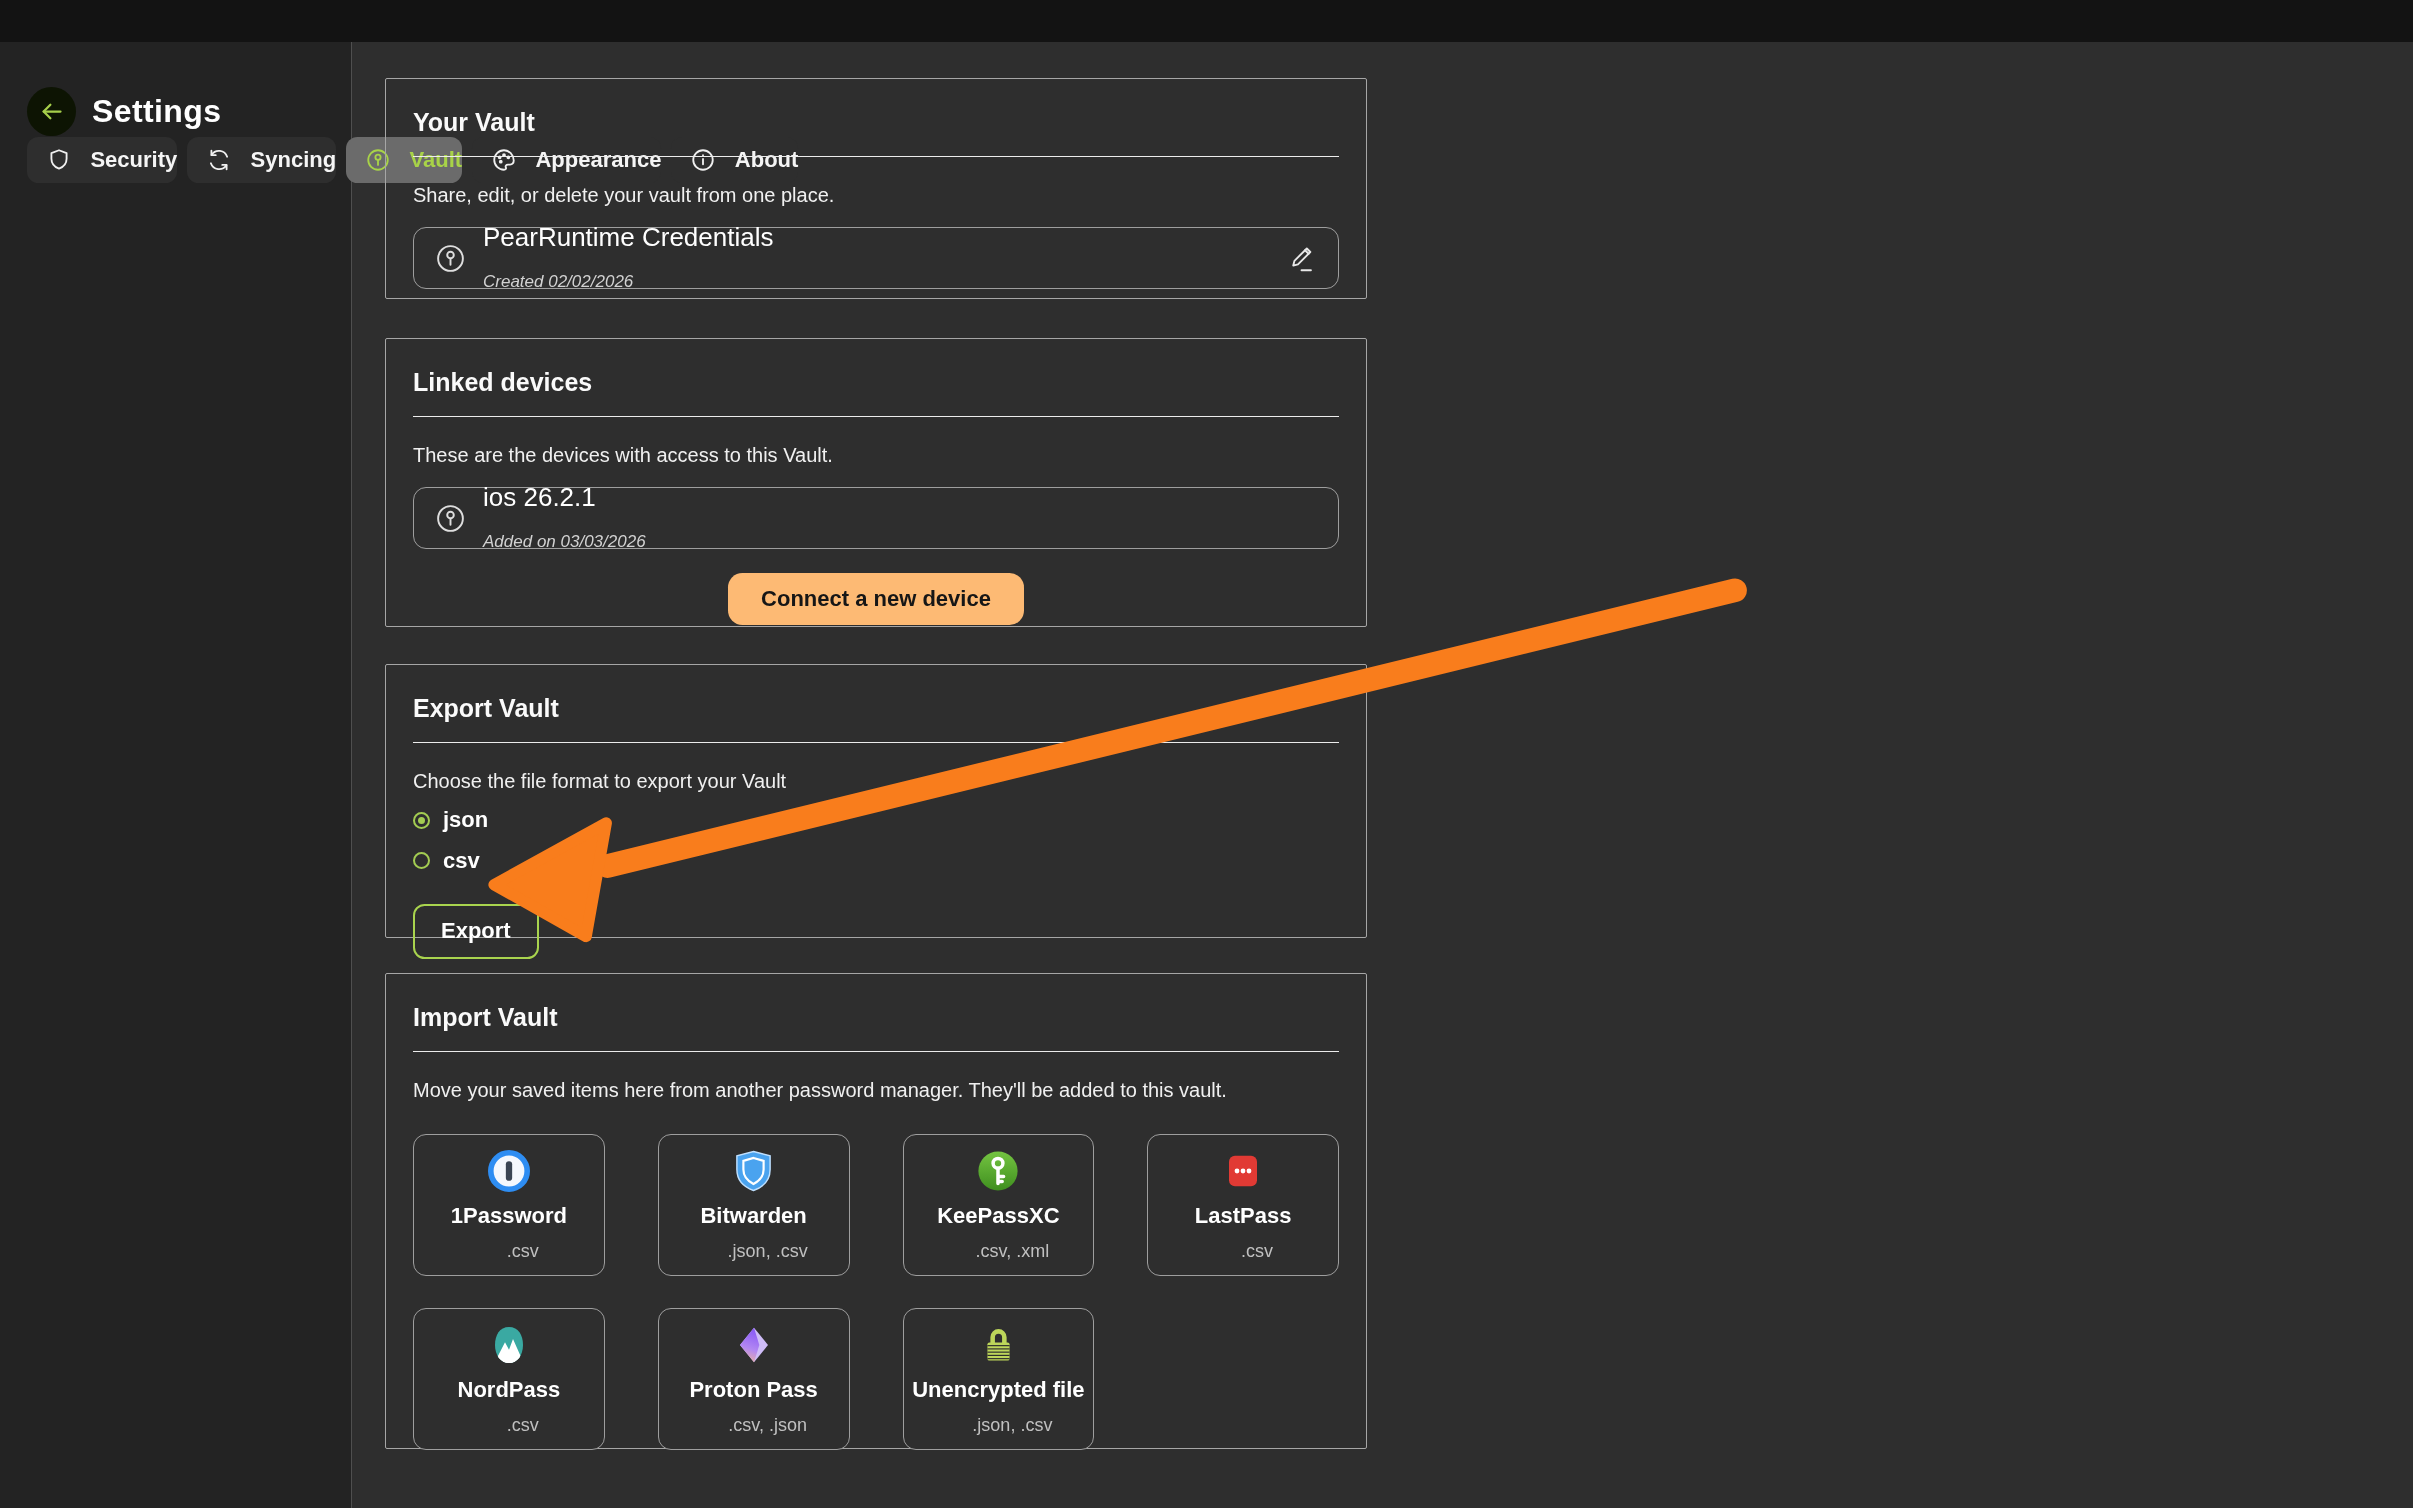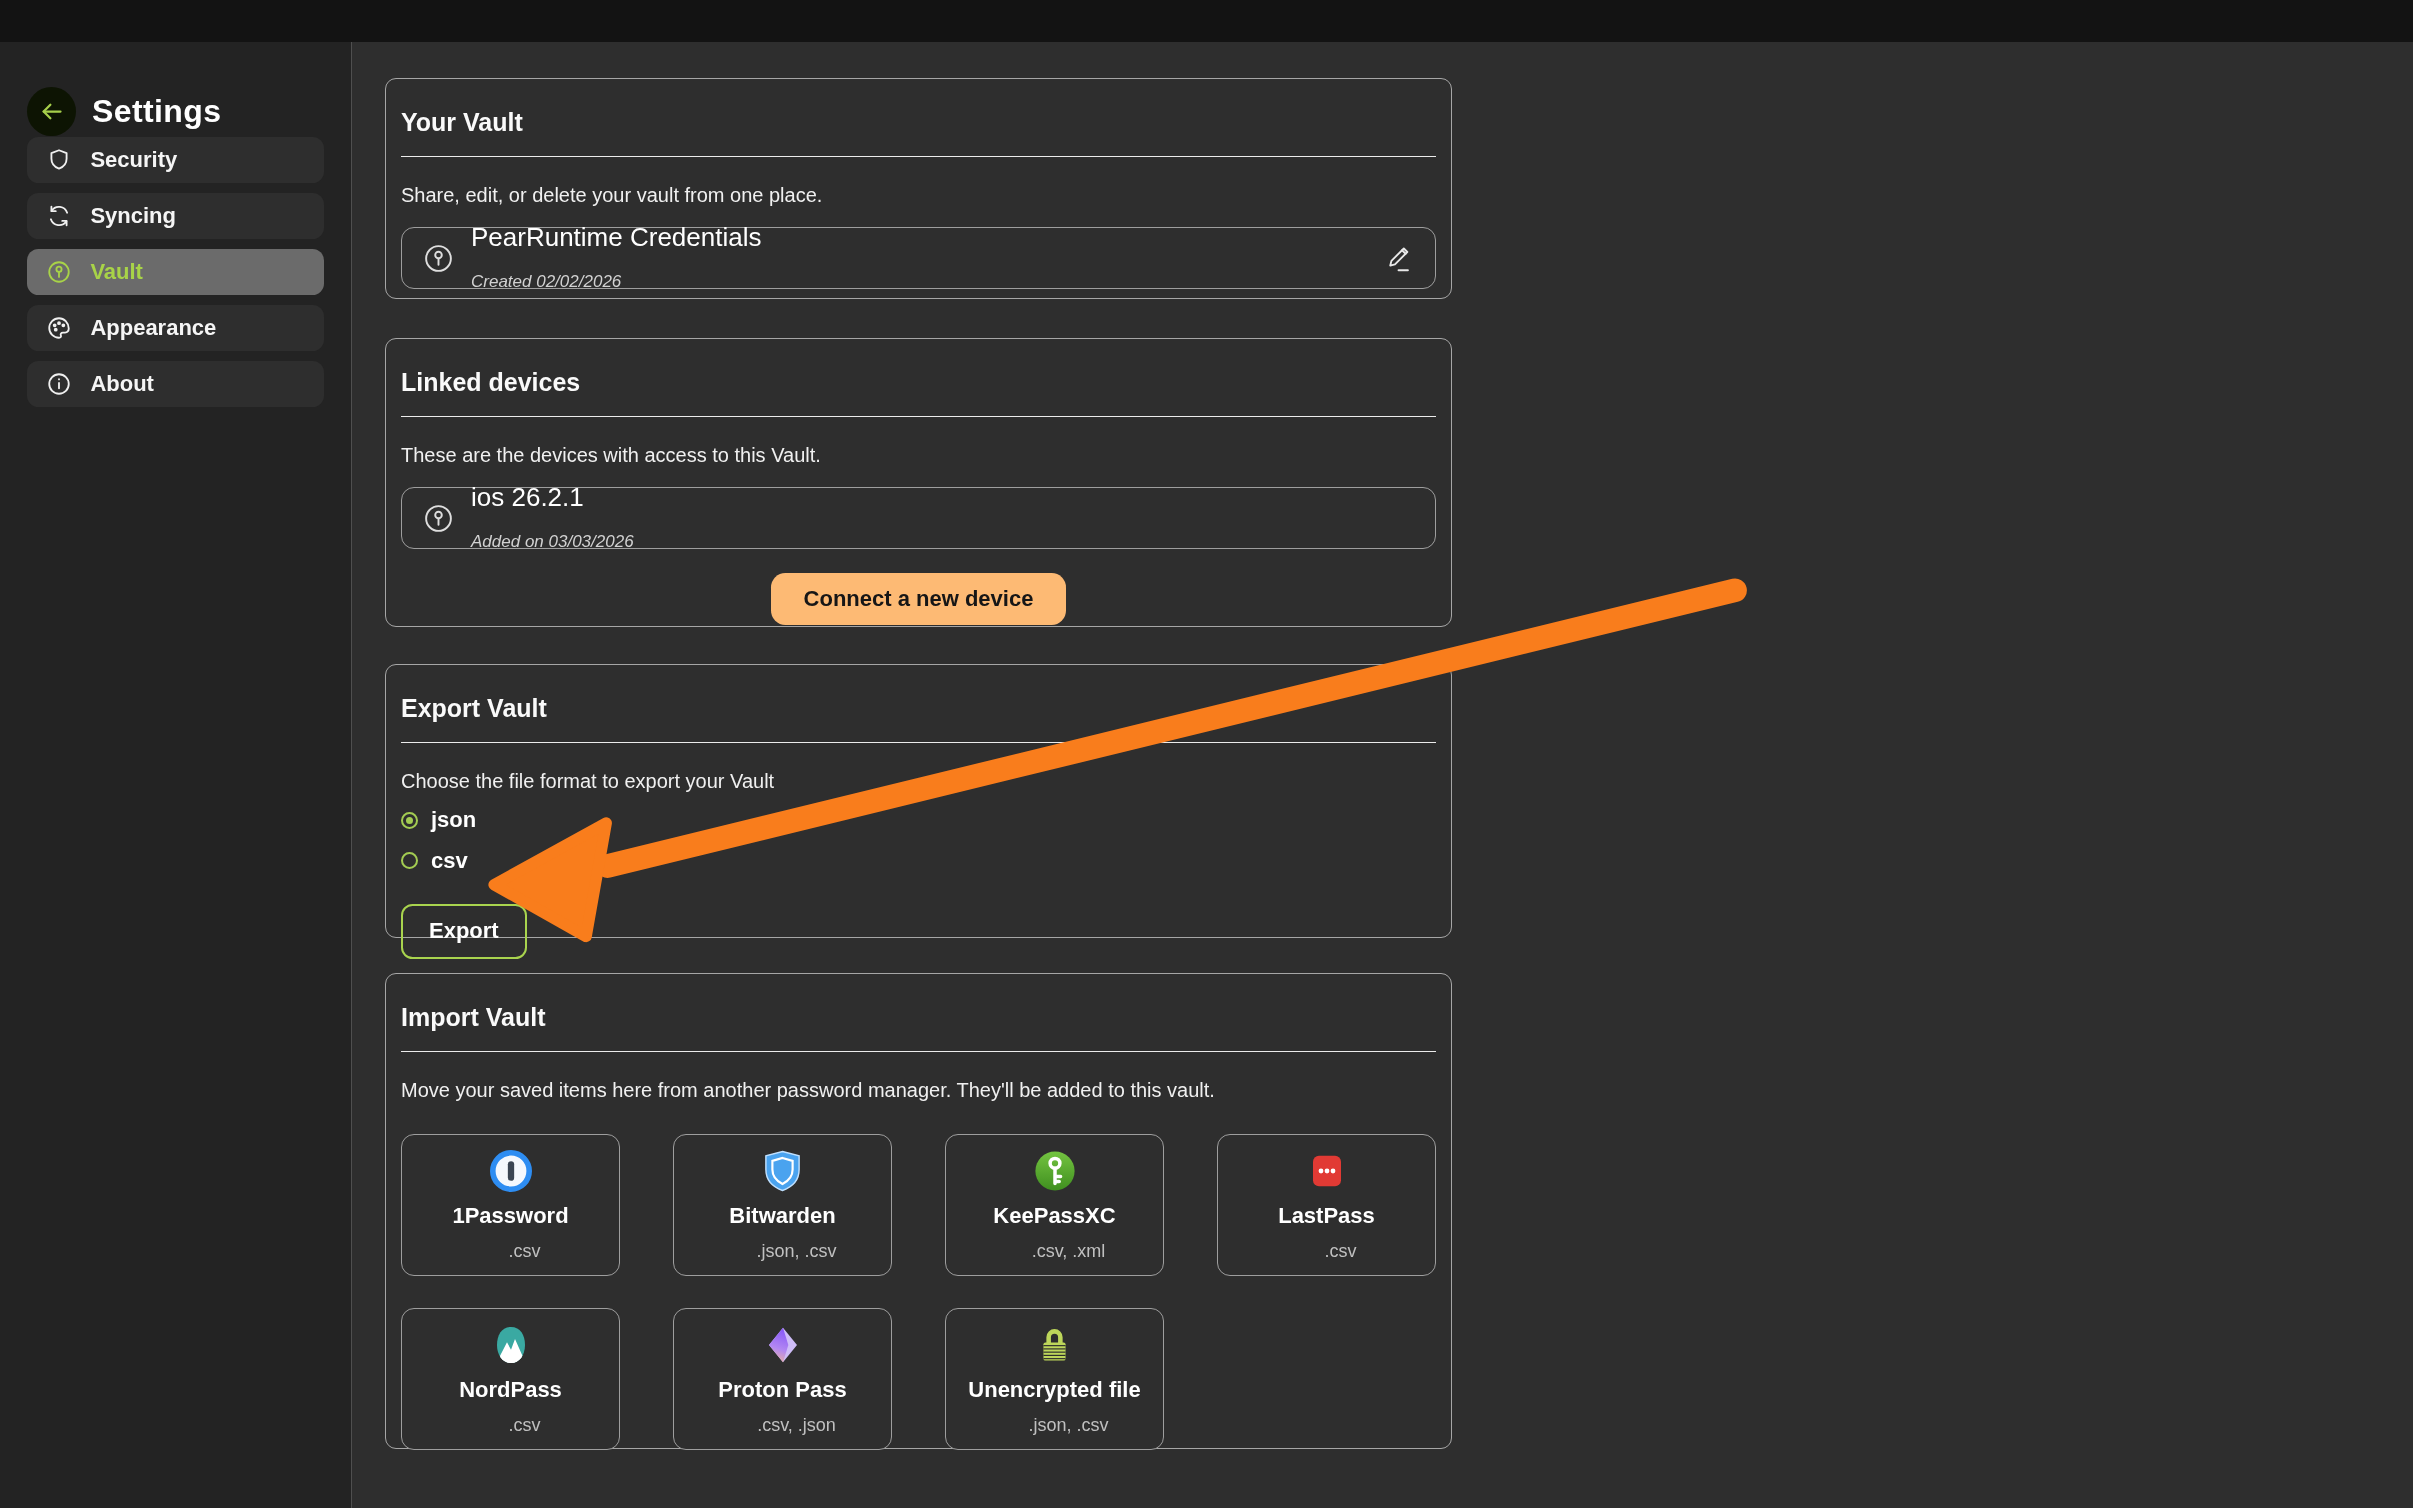--- a/index.html
+++ b/index.html
@@ -20,34 +20,34 @@
     position:absolute; left:0; top:42px; width:352px; height:1467px;
     background:#232323; border-right:1.4px solid #4f4f4f;
   }
   .sidebar-header { position:absolute; left:27px; top:45px; display:flex; align-items:center; gap:16px; }
   .back-btn {
     width:49px; height:49px; border-radius:50%;
     background:#0d1403; border:none; display:flex; align-items:center; justify-content:center;
     cursor:pointer; flex:0 0 auto;
   }
   .settings-title { font-size:32px; font-weight:bold; color:#ffffff; letter-spacing:0.4px; }
-  .nav { position:absolute; left:27px; top:95px; width:297px; display:flex; flex-direction:column; gap:10px; }
+  .nav { position:absolute; left:27px; top:95px; width:297px; display:flex; flex-direction:row; gap:10px; }
   .nav-item {
     height:46px; border-radius:11.5px; background:#2e2e2e;
     display:flex; align-items:center; gap:18.7px; padding:0 0 0 18.7px; cursor:pointer;
   }
   .nav-item .label { font-size:22px; font-weight:bold; color:#f5f5f5; }
   .nav-item.selected { background:#6b6b6b; }
   .nav-item.selected .label { color:#a8d348; }
 
   
   .card {
-    position:absolute; left:385px; width:1067px;
-    border:1.4px solid #a6a6a6; border-radius:11px;
-    padding:0 15px;
+    position:absolute; left:385px; width:982px;
+    border:1.4px solid #a6a6a6; border-radius:2px;
+    padding:0 27px;
   }
   .card-your-vault   { top:78px;  height:221px; }
   .card-linked       { top:338px;  height:289px; }
   .card-export       { top:664px;  height:274px; }
   .card-import       { top:973px; height:476px; }
 
   .card h2 { margin:29px 0 0 0; font-size:25px; font-weight:bold; color:#fafafa; }
   .rule { height:1.4px; background:#ececec; border:none; margin:18.7px 0 0 0; }
   .desc { margin-top:27px; font-size:20px; color:#f0f0f0; }
 

